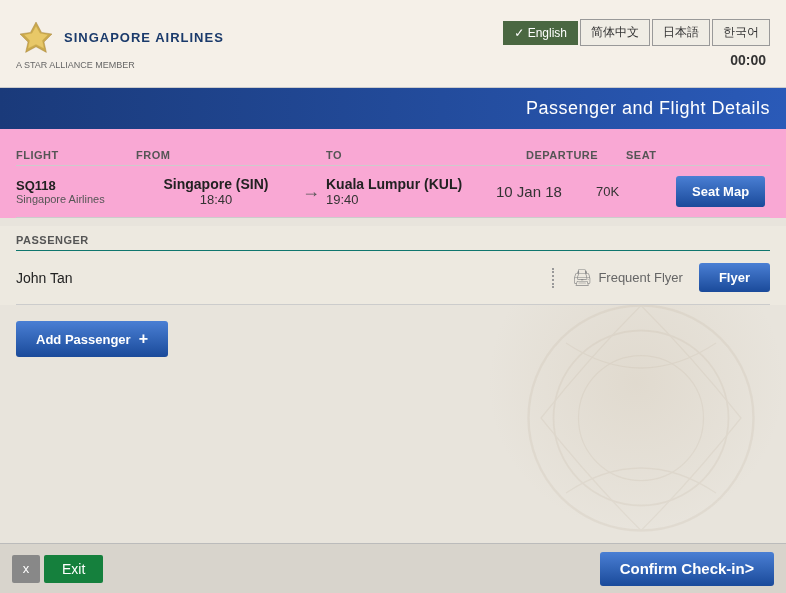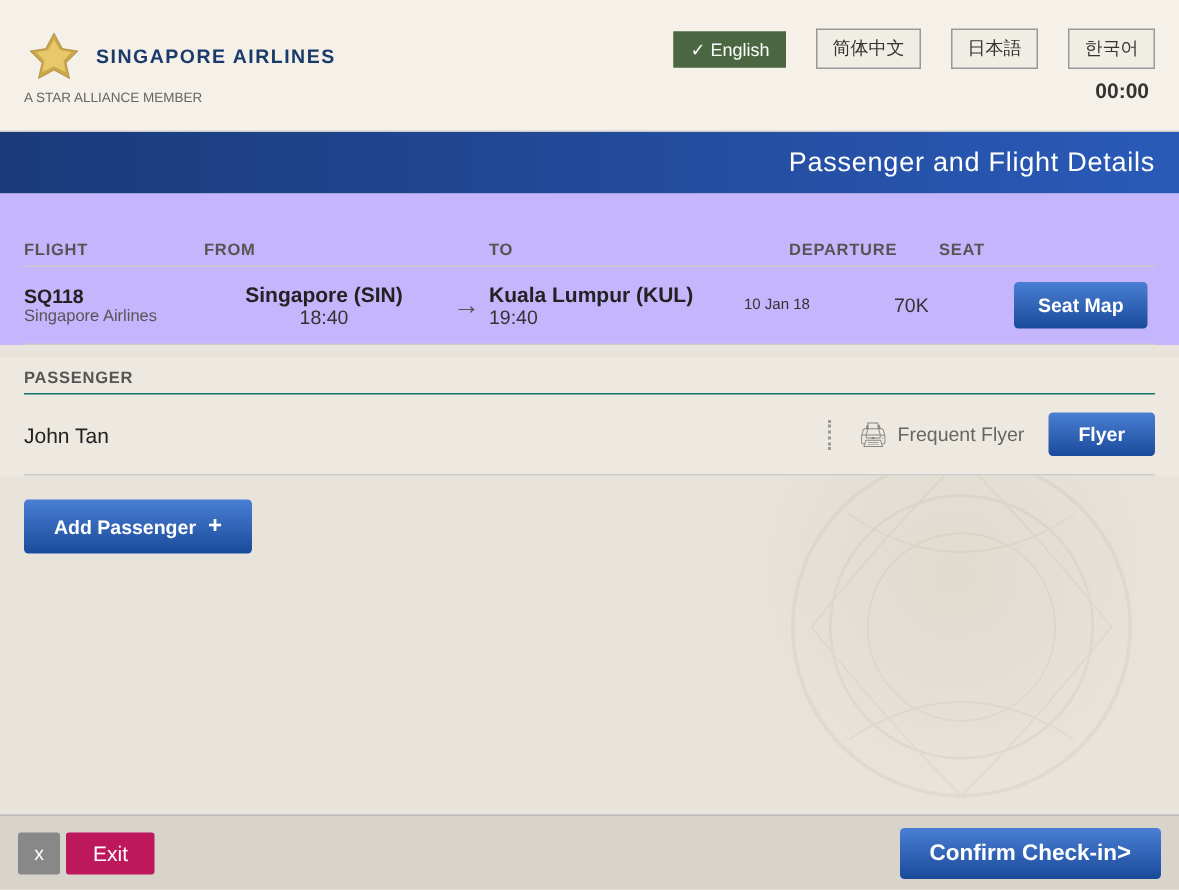--- a/index.html
+++ b/index.html
@@ -71,21 +71,21 @@
 
     .header-right {
       display: flex;
       flex-direction: column;
       align-items: flex-end;
       gap: 6px;
     }
 
     .lang-bar {
       display: flex;
-      gap: 20px;
+      gap: 2px;
       align-items: center;
       justify-content: flex-end;
     }
 
     .lang-btn {
       padding: 4px 10px;
       font-size: 12px;
       border: 1px solid #999;
       background: #f0ede5;
       cursor: pointer;
@@ -111,22 +111,22 @@
       color: white;
       padding: 10px 16px;
       font-size: 18px;
       font-weight: normal;
       text-align: right;
       letter-spacing: 0.5px;
     }
 
     
     .flight-section {
-      background: #c4b5fd;
-      padding: 24px 16px 0;
+      background: #f9a8d4;
+      padding: 12px 16px 0;
     }
 
     .col-headers {
       display: flex;
       align-items: center;
       padding: 8px 0 4px;
       font-size: 11px;
       color: #555;
       font-weight: bold;
       letter-spacing: 0.5px;
@@ -184,21 +184,21 @@
       font-size: 18px;
       color: #555;
     }
 
     .to-info {
       width: 170px;
     }
 
     .dep-info {
       width: 100px;
-      font-size: 10px;
+      font-size: 15px;
       color: #333;
     }
 
     .seat-info {
       width: 80px;
       font-size: 13px;
       color: #333;
     }
 
     .seat-map-btn {
@@ -314,21 +314,21 @@
       height: 28px;
       font-size: 13px;
       cursor: pointer;
       border-radius: 2px;
       display: flex;
       align-items: center;
       justify-content: center;
     }
 
     .exit-btn {
-      background: #be185d;
+      background: #15803d;
       color: white;
       border: none;
       padding: 6px 18px;
       font-size: 14px;
       cursor: pointer;
       border-radius: 2px;
     }
 
     .confirm-btn {
       background: linear-gradient(to bottom, #4a7fd4, #1a4a9a);

